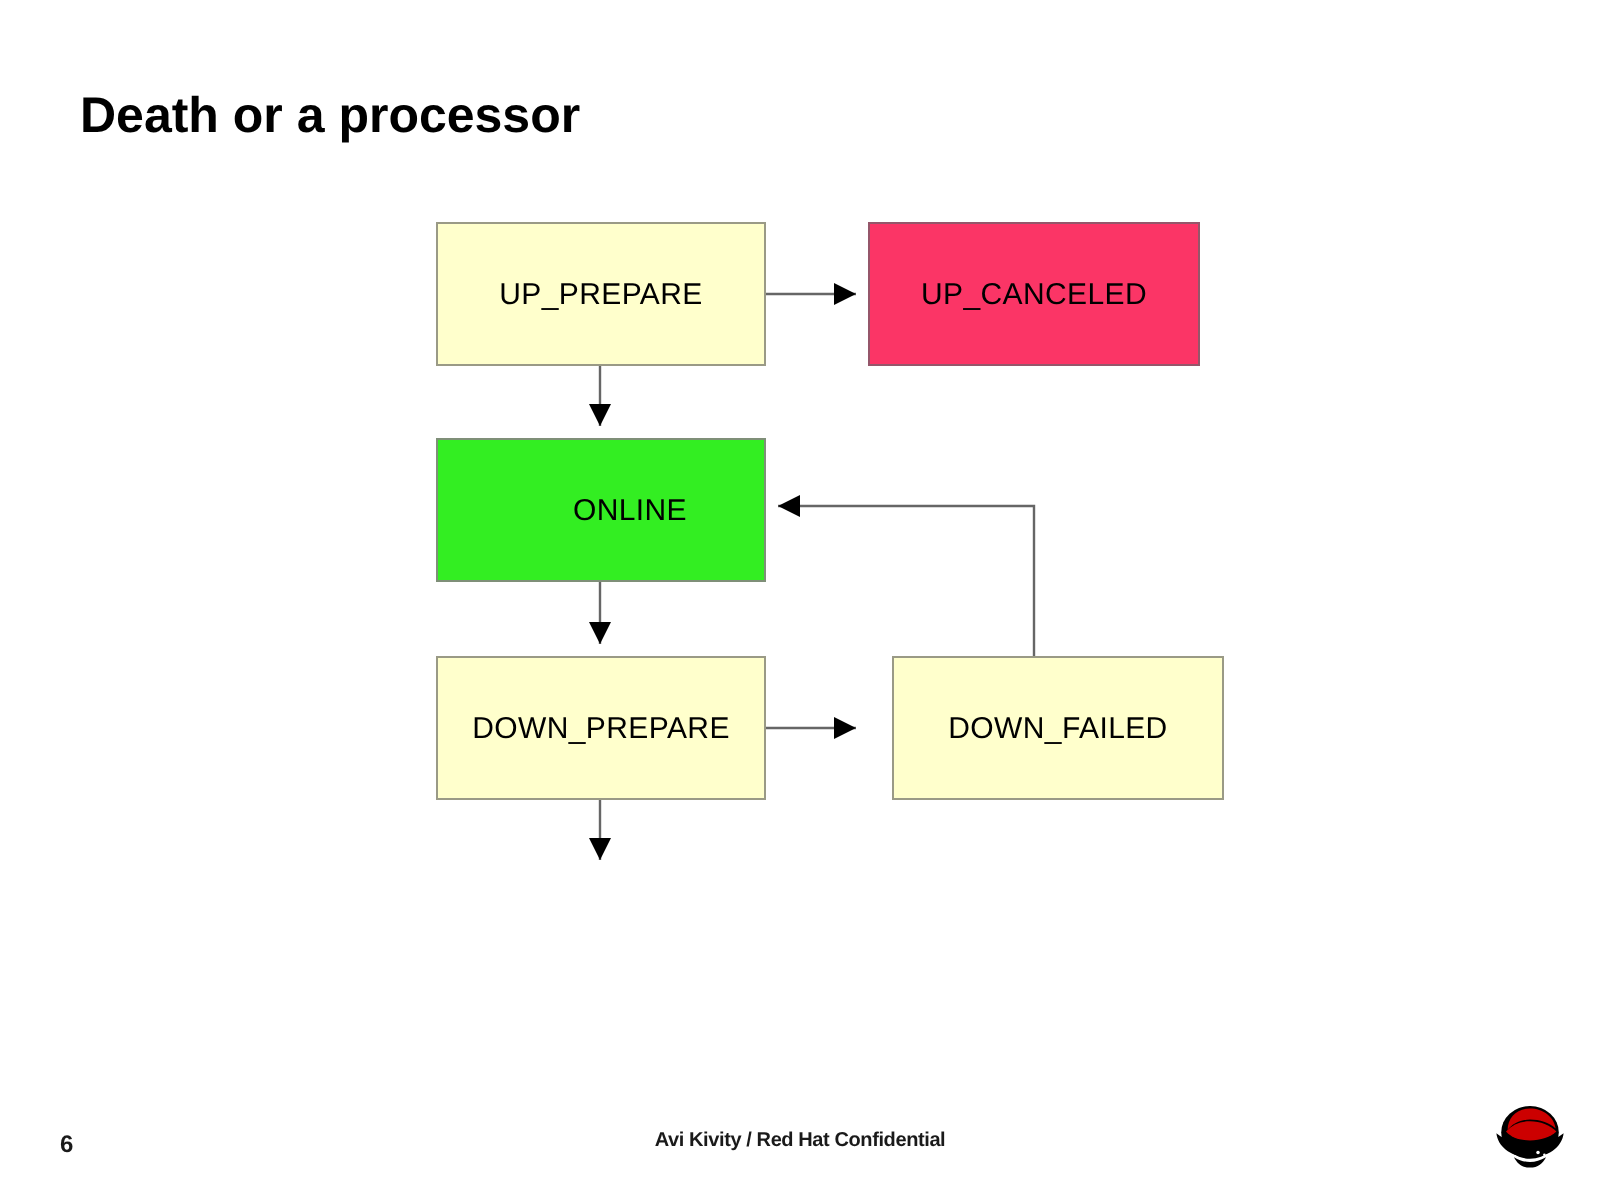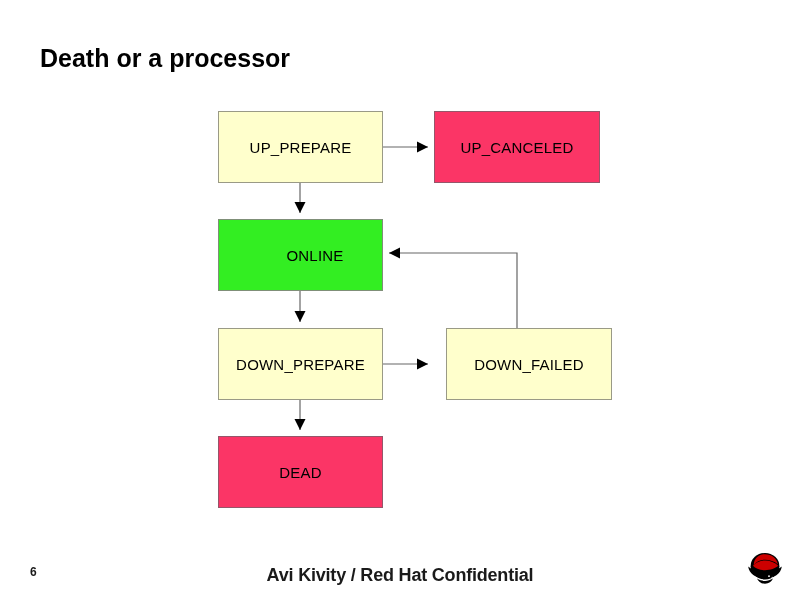--- a/index.html
+++ b/index.html
@@ -85,21 +85,21 @@
     font-size: 12px;
     font-weight: bold;
     color: #1a1a1a;
   }
   #footer-center-text {
     position: absolute;
     left: 0;
     top: 565px;
     width: 800px;
     text-align: center;
-    font-size: 18px;
+    font-size: 10px;
     font-weight: bold;
     color: #1a1a1a;
     letter-spacing: -0.2px;
   }
   #footer-logo {
     position: absolute;
     left: 745px;
     top: 549px;
     width: 40px;
     height: 38px;
@@ -150,23 +150,20 @@
     </div>
 
     <div class="node yellow" id="node-down-prepare" style="left: 218px; top: 328px; width: 165px; height: 72px; background: rgb(255, 255, 204); text-align: right;">
       <span>DOWN_PREPARE</span>
     </div>
 
     <div class="node yellow" id="node-down-failed" style="left: 434px; top: 328px; width: 166px; height: 72px; background: rgb(255, 255, 204); margin-left: 12px;">
       <span>DOWN_FAILED</span>
     </div>
 
-    <div class="node pink" id="node-dead" style="left: 218px; top: 436px; width: 165px; height: 72px; background: rgb(251, 53, 102);">
-      <span>DEAD</span>
-    </div>
   </div>
 
   <div id="footer-page-number">6</div>
 
   <div id="footer-center-text">Avi Kivity / Red Hat Confidential</div>
 
   <div id="footer-logo">
     <svg width="40" height="38" viewBox="0 0 100 95" xmlns="http://www.w3.org/2000/svg">
 
       <ellipse cx="50" cy="43" rx="36" ry="33" fill="#000000"></ellipse>

